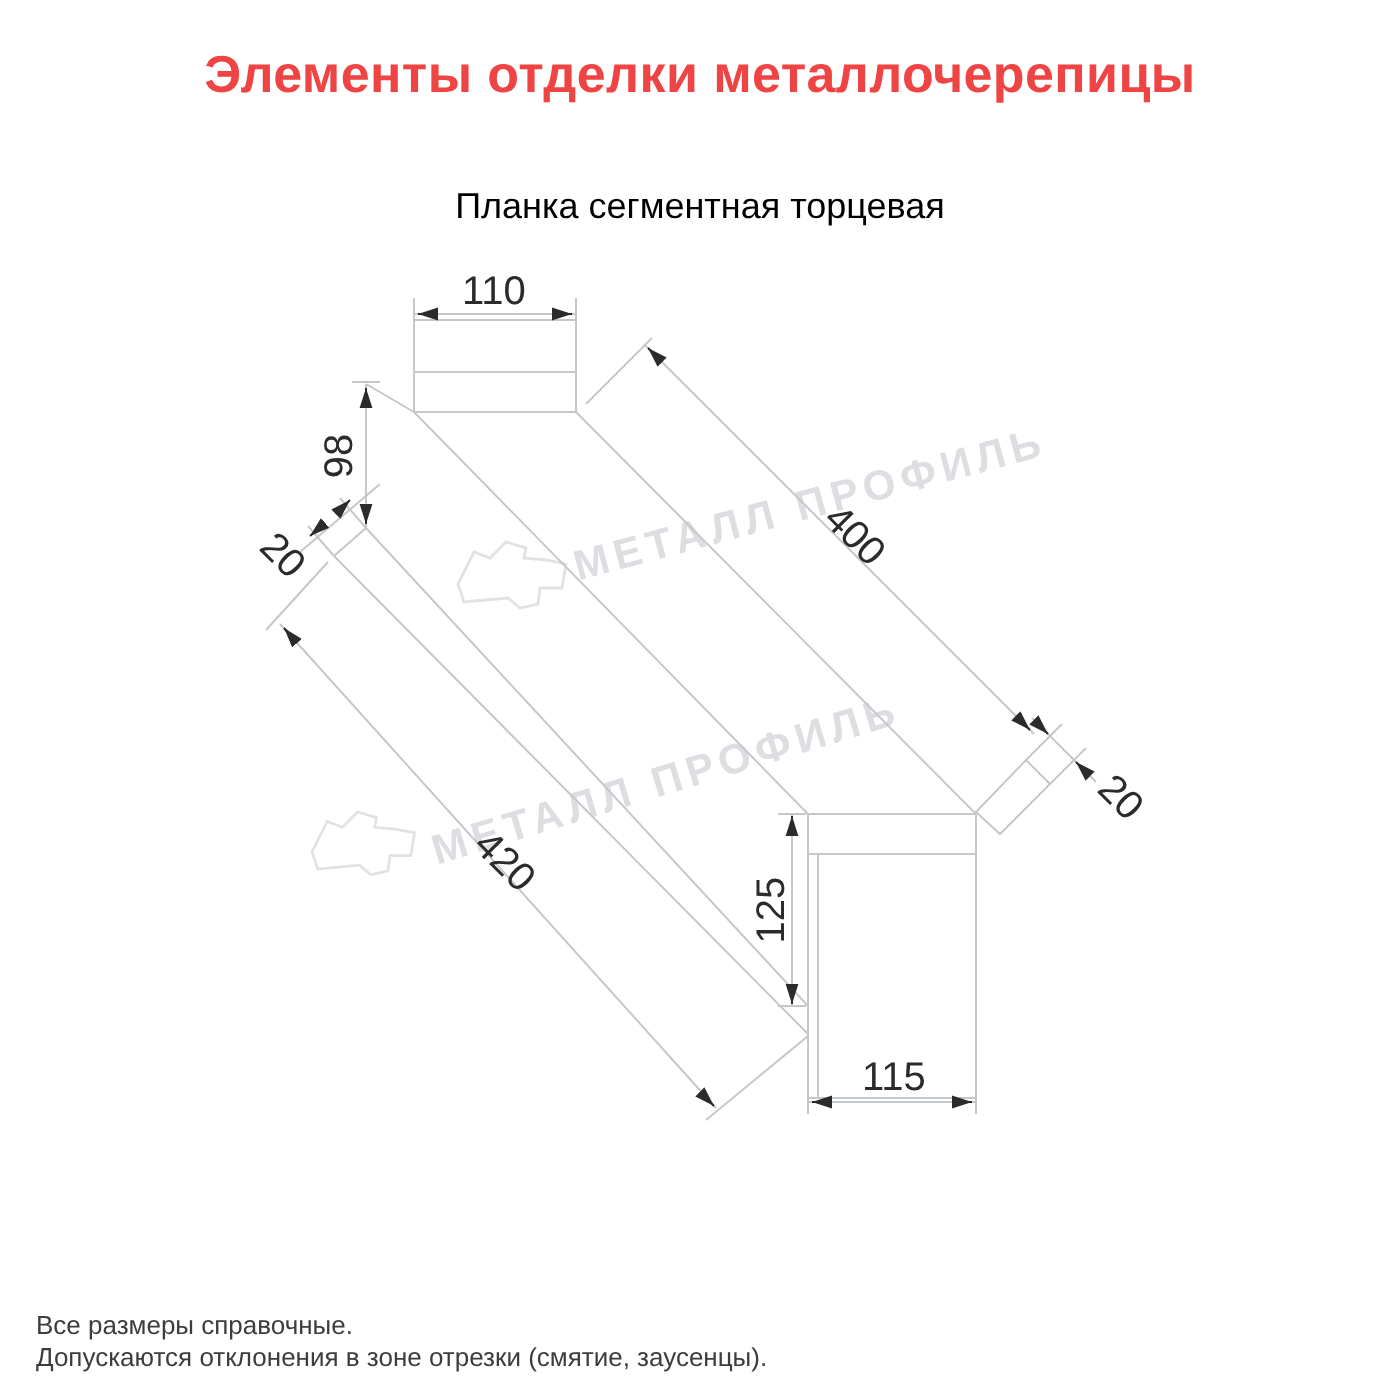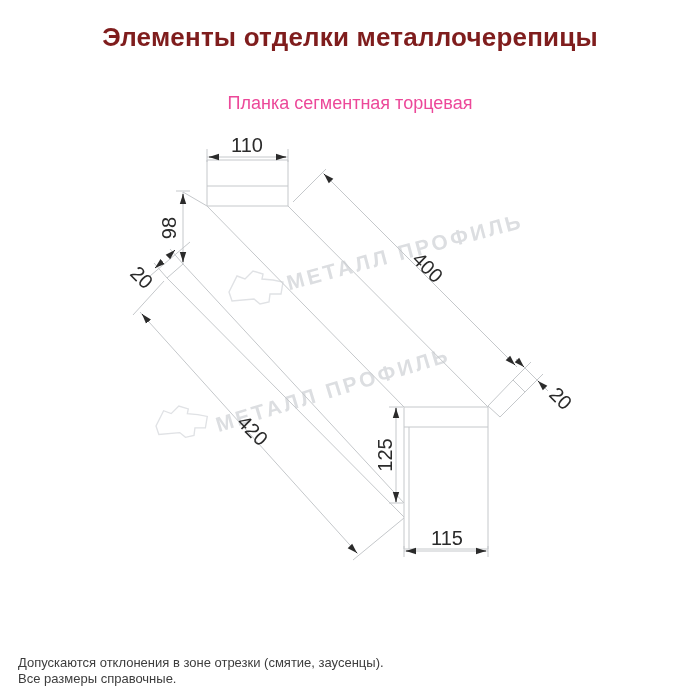--- a/index.html
+++ b/index.html
@@ -2,25 +2,25 @@
 <html><head>
 <meta charset="utf-8">
 <style>
   html,body{margin:0;padding:0;background:#ffffff;}
   .canvas{
     position:relative;width:700px;height:700px;background:#ffffff;overflow:hidden;
     font-family:"Liberation Sans","DejaVu Sans",sans-serif;
   }
   .page-title{
     position:absolute;top:22px;left:0;width:700px;text-align:center;
-    font-size:26px;font-weight:bold;color:#7f1d1d;letter-spacing:0.2px;
+    font-size:26px;font-weight:bold;color:#ef4444;letter-spacing:0.2px;
   }
   .subtitle{
     position:absolute;top:94px;left:0;width:700px;text-align:center;
-    font-size:18px;line-height:19px;color:#ec4899;
+    font-size:18px;line-height:19px;color:#000000;
   }
   .notes{
     position:absolute;left:18px;top:655px;width:560px;
     font-size:13px;line-height:15.5px;color:#3d3d3d;
   }
   svg text.dim{
     font-family:"Liberation Sans","DejaVu Sans",sans-serif;
     font-size:20px;fill:#2b2b2b;
   }
   svg text.wm{
@@ -146,17 +146,17 @@
       <text class="dim" x="141" y="284" text-anchor="middle" transform="rotate(45 141 278)">20</text>
       <text class="dim" x="427" y="274" text-anchor="middle" transform="rotate(45 427 268)">400</text>
       <text class="dim" x="252" y="437" text-anchor="middle" transform="rotate(45 252 431)">420</text>
       <text class="dim" x="386" y="461" text-anchor="middle" transform="rotate(-90 386 455)">125</text>
       <text class="dim" x="447" y="545" text-anchor="middle">115</text>
       <text class="dim" x="560" y="405" text-anchor="middle" transform="rotate(45 560 399)">20</text>
     </g>
   </svg>
 
   <div class="notes">
+    <div>Все размеры справочные.</div>
     <div>Допускаются отклонения в зоне отрезки (смятие, заусенцы).</div>
-    <div>Все размеры справочные.</div>
   </div>
 
 </div>
 
 </body></html>

